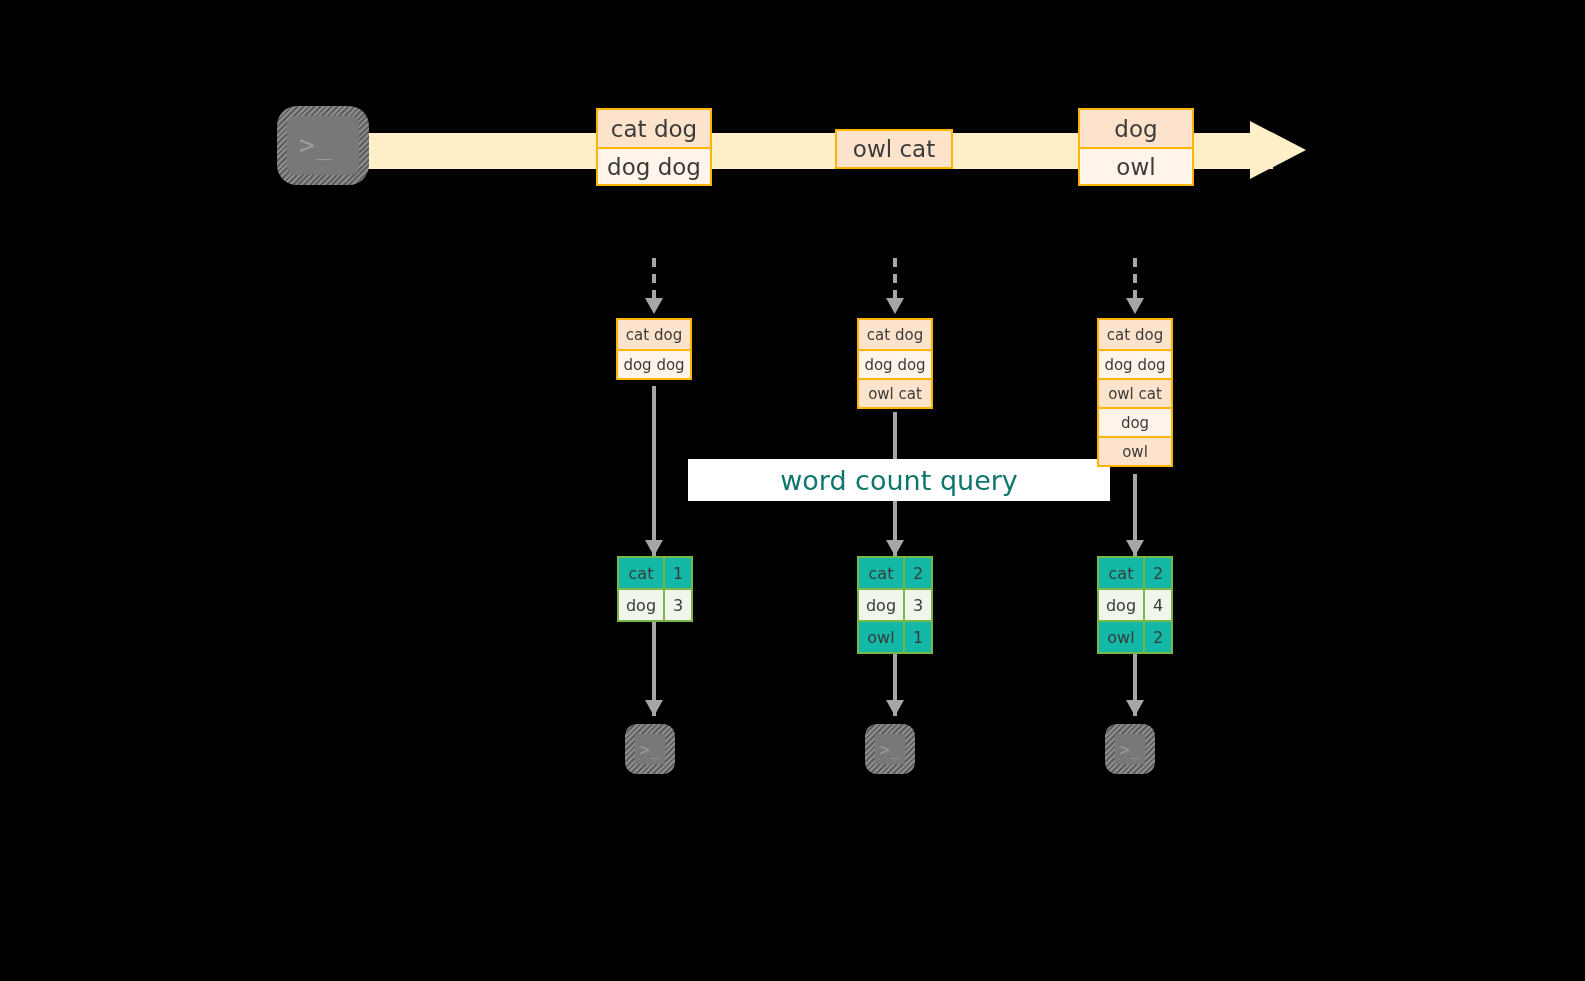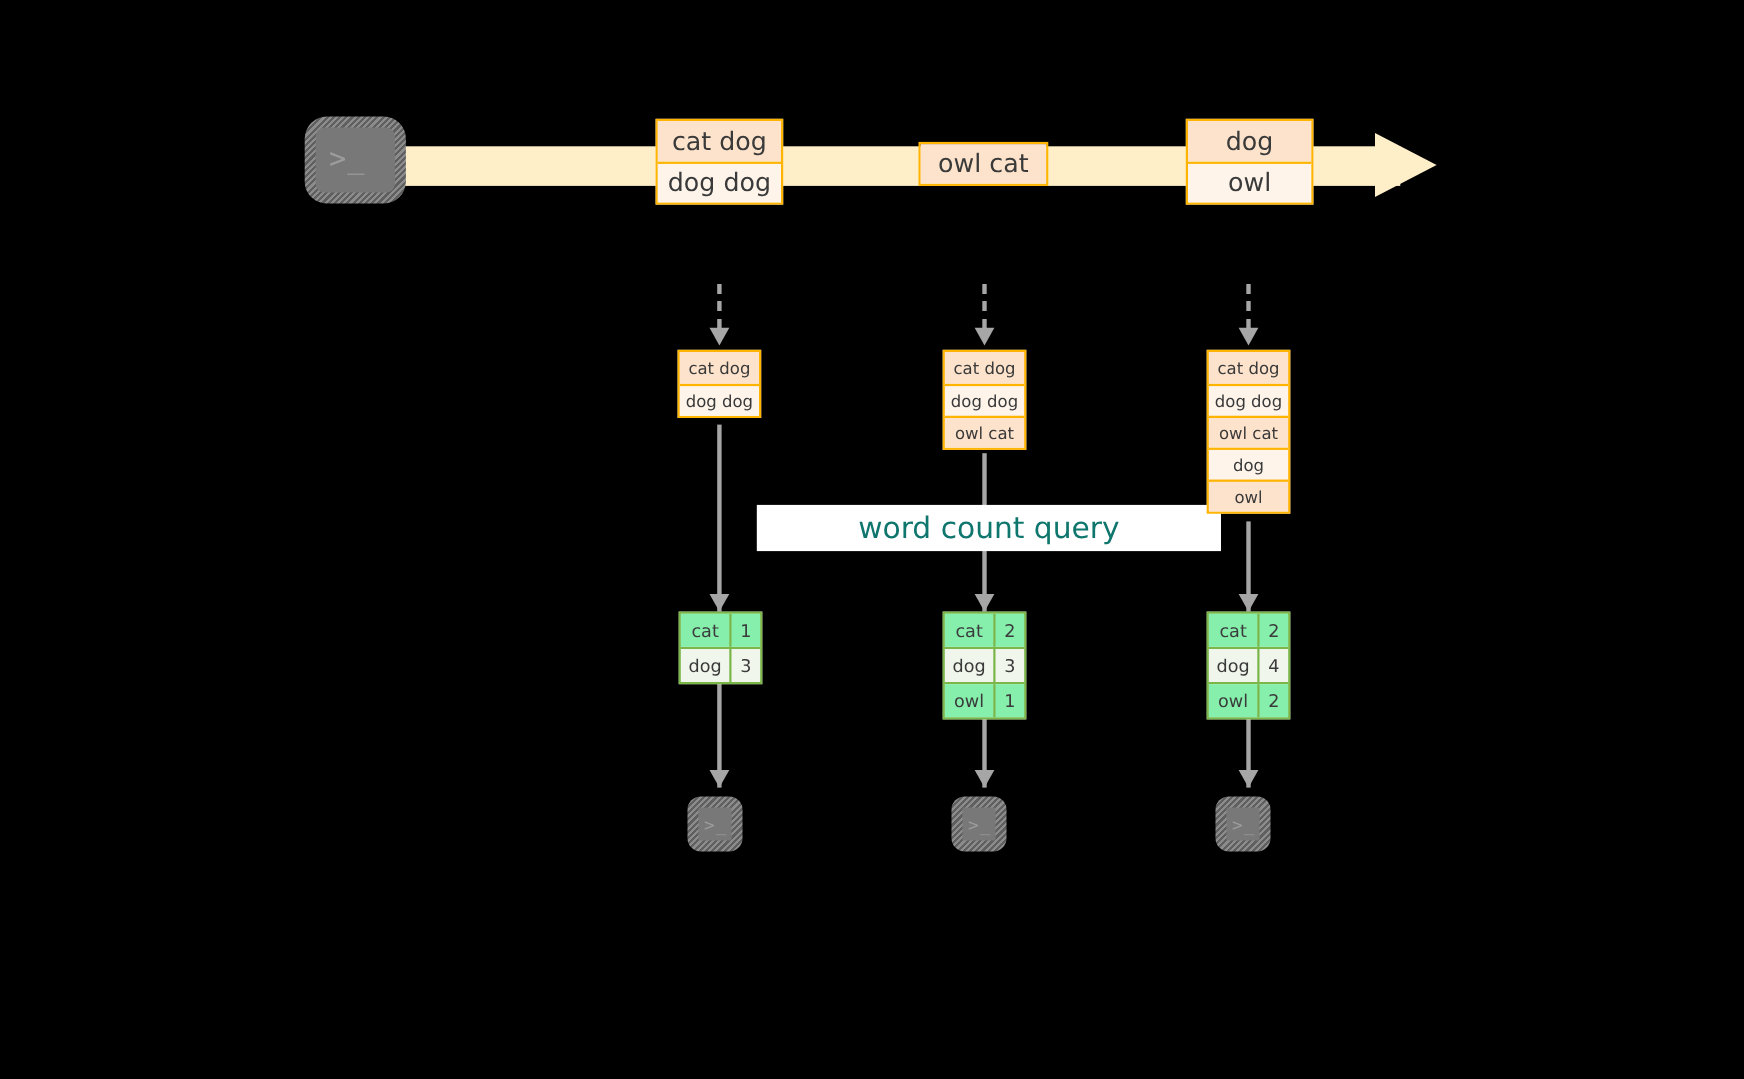--- a/index.html
+++ b/index.html
@@ -131,21 +131,21 @@
     position: absolute;
     box-sizing: border-box;
     border: 2px solid #7AB648;
     background: #F2F7EE;
   }
   .gtable .grow {
     display: flex;
     height: 30px;
   }
   .gtable .grow + .grow { border-top: 2px solid #7AB648; }
-  .gtable .grow.shade-a .gcell { background: #86efac; }
+  .gtable .grow.shade-a .gcell { background: #14b8a6; }
   .gtable .grow.shade-b .gcell { background: #F1F6EC; }
   .gtable .gcell {
     box-sizing: border-box;
     display: flex;
     align-items: center;
     justify-content: center;
     font-size: 16px;
     color: #3a3a3a;
   }
   .gtable .gcell.k { width: 44px; }

